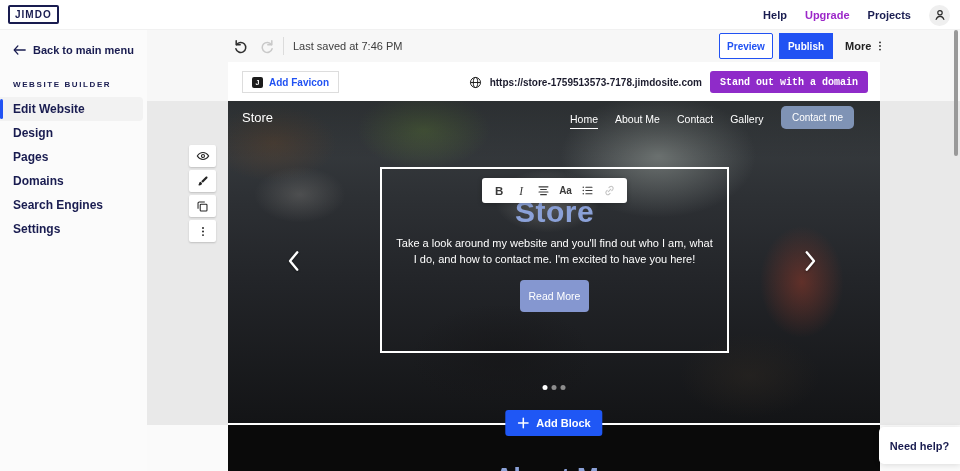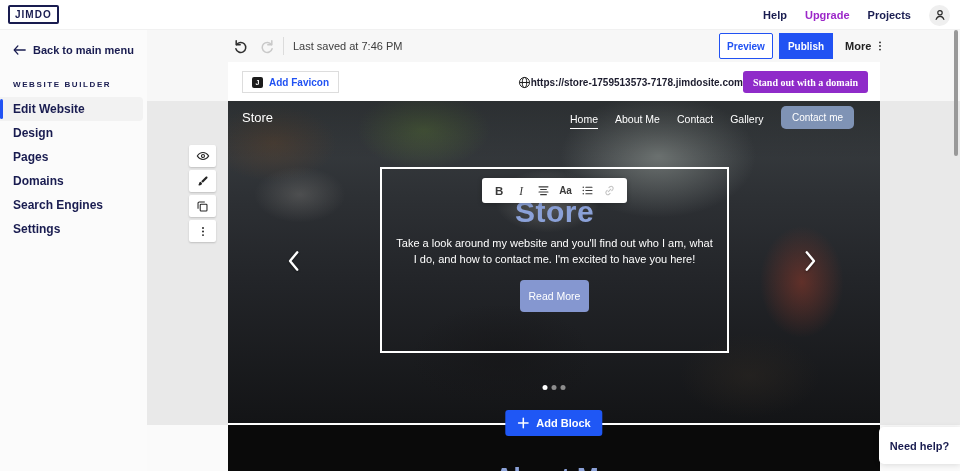--- a/index.html
+++ b/index.html
@@ -43,24 +43,24 @@
   .btn-preview { width:54px; height:26px; border:1px solid var(--accent-blue); border-radius:2px; background:#fff; color:var(--accent-blue); font-size:10px; font-weight:bold; cursor:pointer; font-family:inherit; }
   .btn-publish { width:54px; height:26px; border:none; border-radius:0; background:var(--accent-blue); color:#fff; font-size:10px; font-weight:bold; cursor:pointer; font-family:inherit; }
   .more-wrap { display:flex; align-items:center; gap:3px; margin-left:6px; cursor:pointer; color:#222; }
   .more-label { font-size:11px; font-weight:bold; }
 
   
   .site-strip { position:absolute; left:228px; top:62px; width:652px; height:39px; background:#fff; z-index:21; }
   .btn-favicon { position:absolute; left:14px; top:9px; height:22px; display:flex; align-items:center; gap:6px; padding:0 9px; background:#fff; border:1px solid #ddd; border-radius:0; cursor:pointer; }
   .fav-badge { width:11px; height:11px; background:#1c1c1c; color:#fff; border-radius:2px; font-size:7px; font-weight:bold; display:flex; align-items:center; justify-content:center; }
   .fav-label { font-size:10px; font-weight:bold; color:var(--accent-blue); }
-  .url-group { position:absolute; right:12px; top:9px; height:22px; display:flex; align-items:center; gap:0; }
+  .url-group { position:absolute; right:12px; top:9px; height:22px; display:flex; align-items:center; gap:8px; }
   .globe { color:#1c1c1c; }
   .site-url { font-size:10px; font-weight:bold; color:#1c1c2e; cursor:pointer; }
-  .btn-domain { height:22px; padding:0 10px; border:none; border-radius:3px; background:var(--domain-purple); color:#fff; font-size:10px; font-weight:bold; cursor:pointer; font-family:Liberation Serif, serif; }
+  .btn-domain { height:22px; padding:0 10px; border:none; border-radius:3px; background:var(--domain-purple); color:#fff; font-size:10px; font-weight:bold; cursor:pointer; font-family:Liberation Mono, monospace; }
 
   
   .block-tools { position:absolute; left:189px; top:145px; display:flex; flex-direction:column; gap:3px; z-index:22; }
   .block-tool { width:27px; height:22px; background:#fff; border:none; border-radius:2px; box-shadow:0 1px 2px rgba(0,0,0,.18); display:flex; align-items:center; justify-content:center; color:#262626; cursor:pointer; }
 
   
   .hero {
     position:absolute; left:228px; top:101px; width:652px; height:323px; overflow:hidden; z-index:10;
     background:
       linear-gradient(180deg, rgba(0,0,0,.28), rgba(0,0,0,0) 18%),

